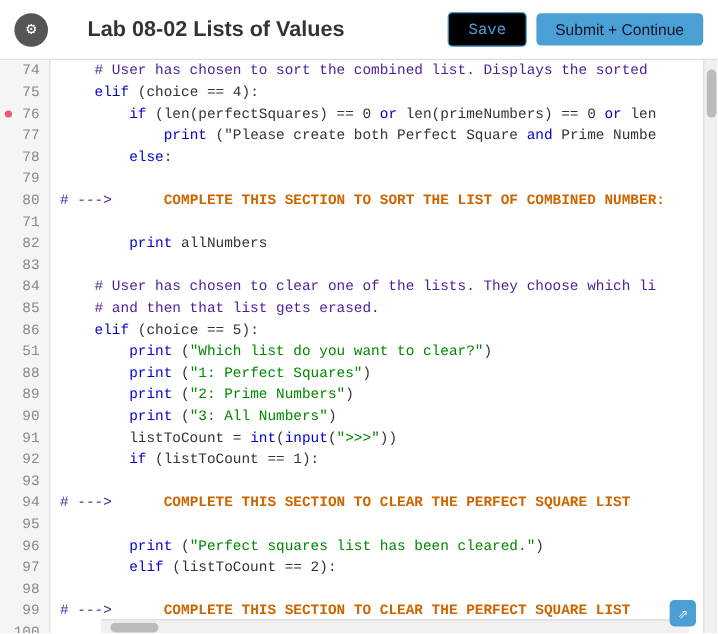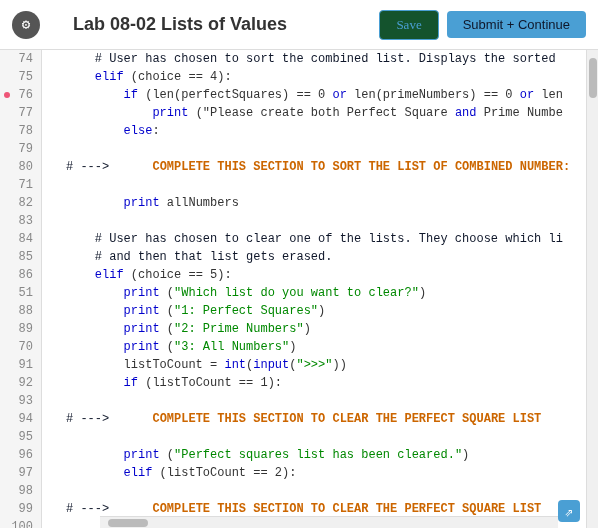--- a/index.html
+++ b/index.html
@@ -36,47 +36,46 @@
     .header-title {
       flex: 1;
       font-family: Arial, sans-serif;
       font-size: 18px;
       font-weight: bold;
       color: #333;
       margin-left: 23px;
     }
     .btn-save {
       border: 1px solid #4a9fd4;
-      background: #14532d;
+      background: #000000;
       color: #4a9fd4;
       padding: 6px 16px;
       border-radius: 4px;
       font-size: 13px;
       cursor: pointer;
       margin-right: 8px;
-      font-family: Liberation Serif, serif;
+      font-family: Liberation Mono, monospace;
     }
     .btn-submit {
       background: #4a9fd4;
       color: #0f172a;
       border: none;
       padding: 6px 16px;
       border-radius: 4px;
       font-size: 13px;
       cursor: pointer;
       font-family: Arial, sans-serif;
     }
 
     
     .code-area {
       display: flex;
       height: calc(528px - 50px);
       overflow: hidden;
       background: #fff;
-      gap: 16px;
     }
 
     
     .line-numbers {
       background: #f5f5f5;
       border-right: 1px solid #ddd;
       padding: 0;
       min-width: 42px;
       overflow: hidden;
       user-select: none;
@@ -116,21 +115,21 @@
     }
     .code-line {
       height: 18px;
       font-size: 12px;
       line-height: 18px;
       padding-left: 8px;
       color: #333;
     }
     
     .kw { color: #0000cc; text-align: center; }
-    .comment { color: #0f172a; }
+    .comment { color: #4c1d95; }
     .todo { color: #cc6600; font-weight: bold; }
     .str { color: #008800; }
 
     
     .right-scrollbar {
       width: 12px;
       background: #f0f0f0;
       border-left: 1px solid #ddd;
       position: relative;
       display: flex;
@@ -206,21 +205,21 @@
         <div class="line-number">80</div>
         <div class="line-number">71</div>
         <div class="line-number">82</div>
         <div class="line-number">83</div>
         <div class="line-number">84</div>
         <div class="line-number">85</div>
         <div class="line-number">86</div>
         <div class="line-number">51</div>
         <div class="line-number">88</div>
         <div class="line-number">89</div>
-        <div class="line-number">70</div>
+        <div class="line-number">90</div>
         <div class="line-number">91</div>
         <div class="line-number">92</div>
         <div class="line-number">93</div>
         <div class="line-number">94</div>
         <div class="line-number">95</div>
         <div class="line-number">96</div>
         <div class="line-number">97</div>
         <div class="line-number">98</div>
         <div class="line-number">99</div>
         <div class="line-number">100</div>

